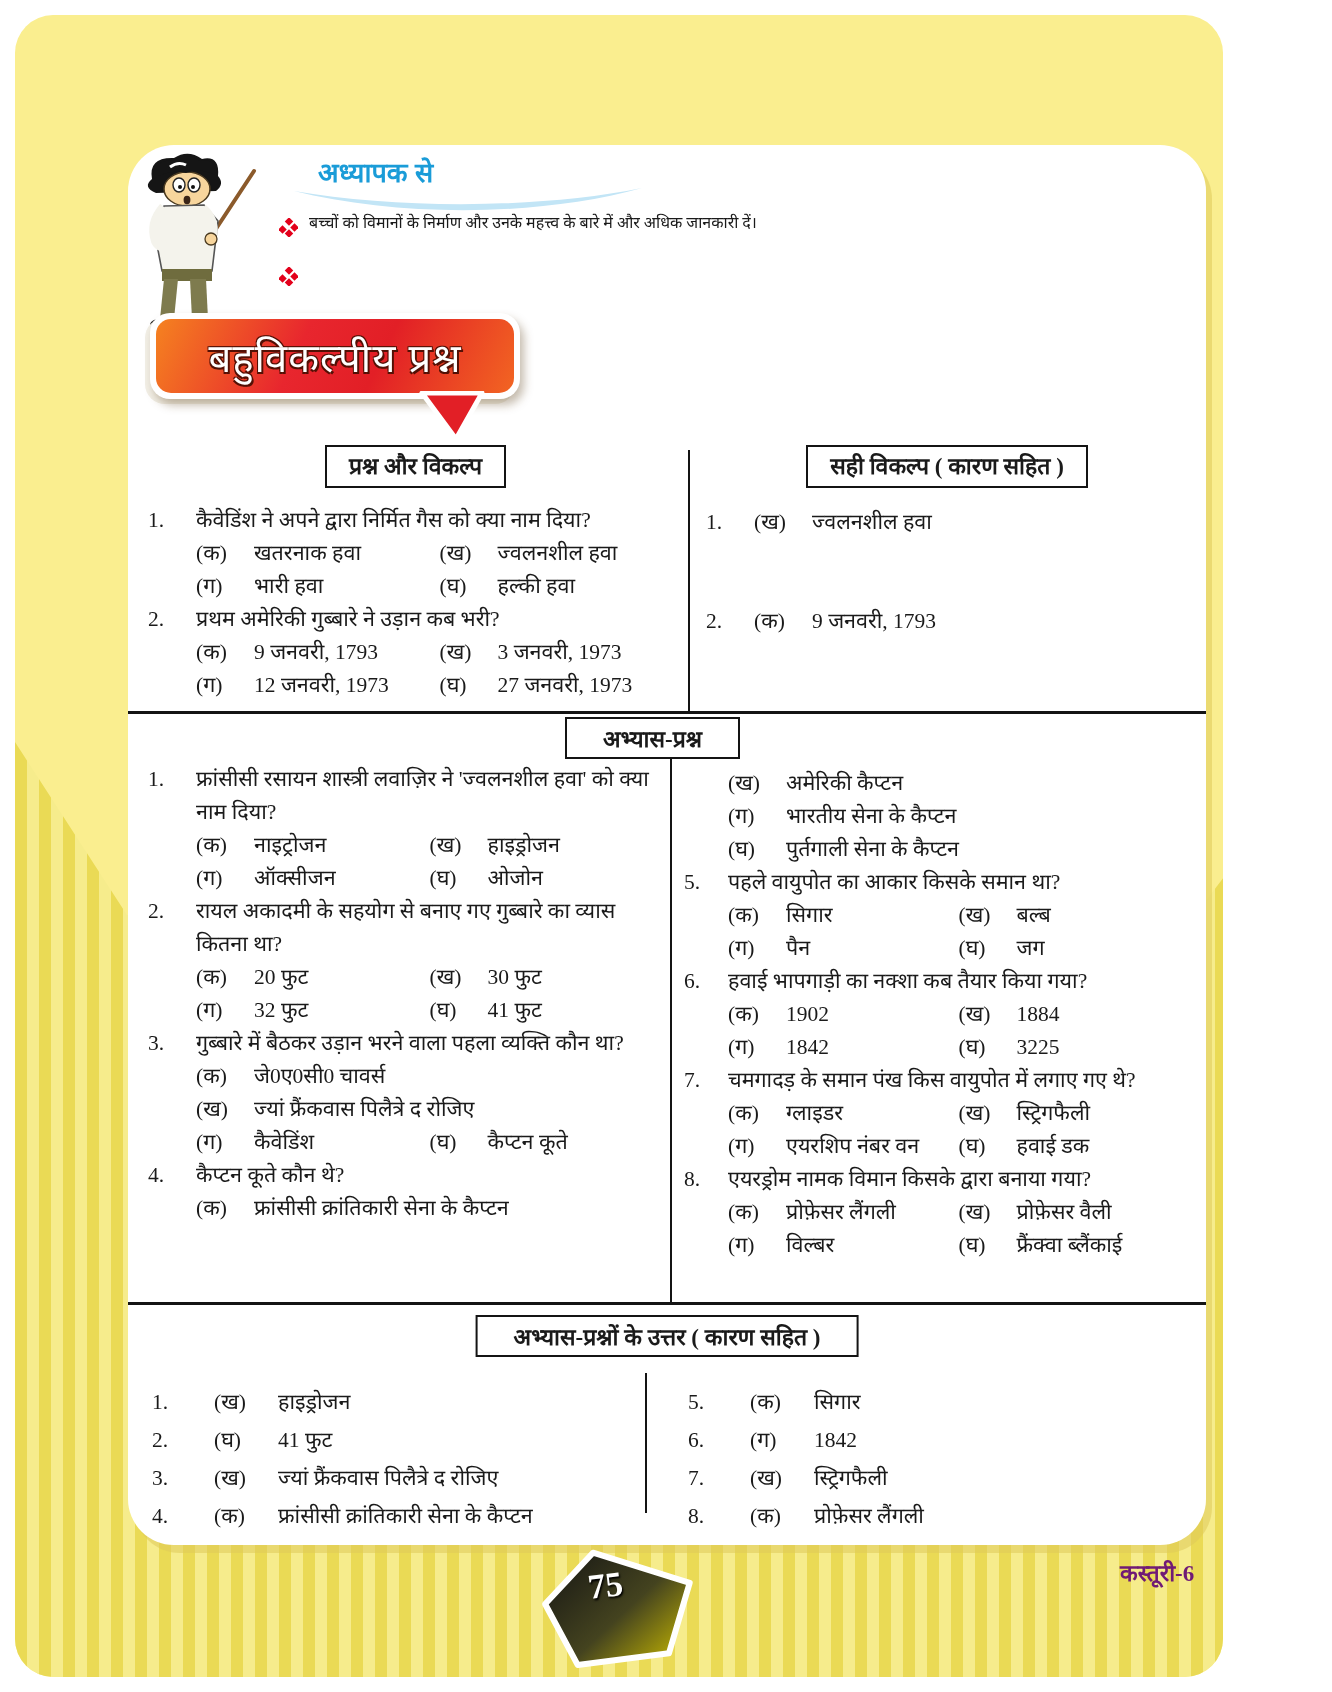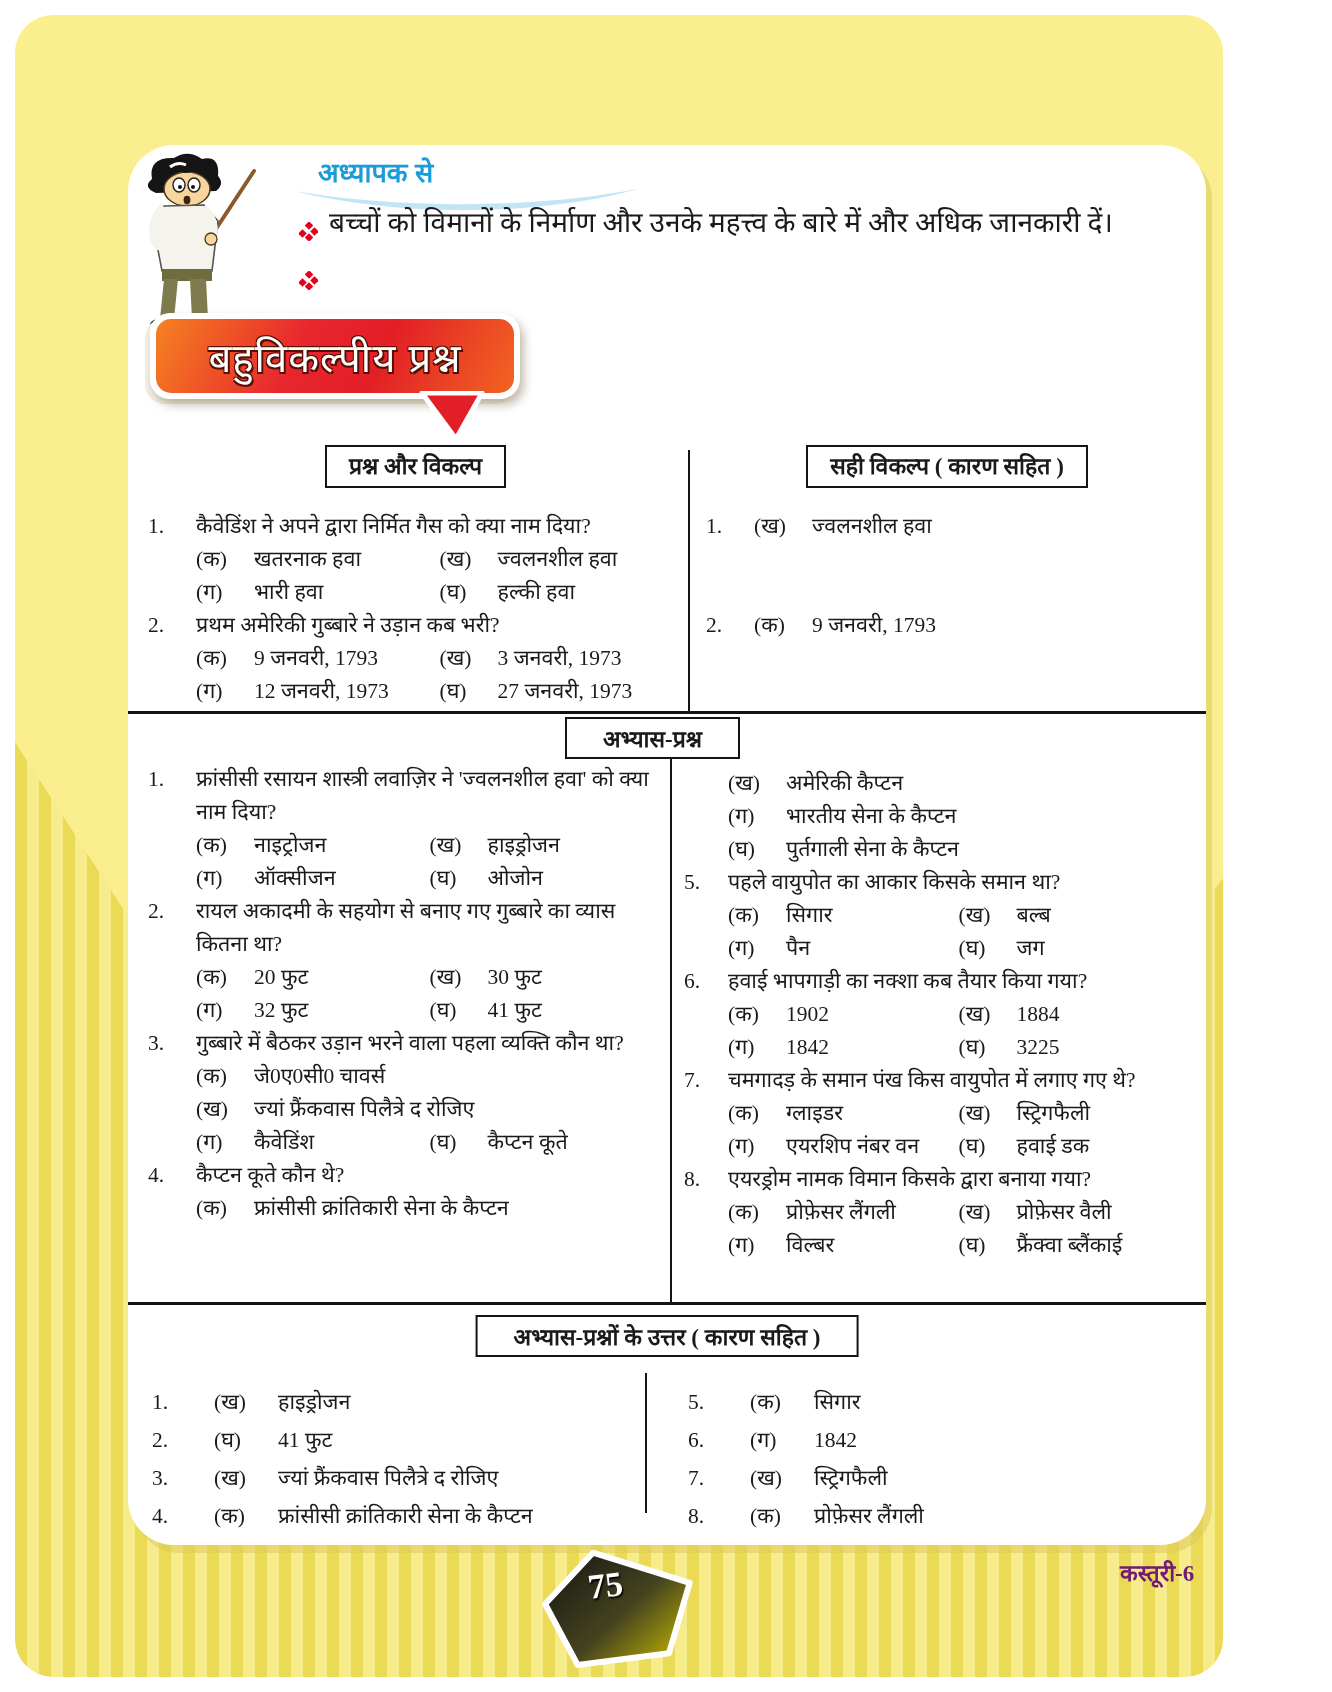--- a/index.html
+++ b/index.html
@@ -12,36 +12,36 @@
            background:repeating-linear-gradient(90deg,#EADA55 0 12px,#F6EC8C 12px 24px);
            clip-path:polygon(0 42px,112px 215px,1180px 215px,1302px 55px,1302px 100%,0 100%);}
   
   .card{position:absolute;left:128px;top:145px;width:1078px;height:1400px;background:#ffffff;
         border-radius:46px;box-shadow:6px 8px 0 rgba(222,203,90,.55);}
   
   .teacher{position:absolute;left:2px;top:4px;width:130px;height:200px;}
   .note-head{position:absolute;left:190px;top:8px;font-family:"Liberation Sans","DejaVu Sans",sans-serif;
              font-weight:bold;font-size:27px;color:#1A9CD8;}
   .swoosh{position:absolute;left:160px;top:38px;}
-  .note-points{position:absolute;left:171px;top:58px;width:880px;font-size:28px;line-height:40px;}
+  .note-points{position:absolute;left:151px;top:58px;width:880px;font-size:16px;line-height:40px;}
   .npt{display:flex;align-items:flex-start;}
   .npt .bul{flex:none;width:30px;padding-top:9px;}
   
   .banner{position:absolute;left:22px;top:168px;width:370px;height:86px;background:#ffffff;border-radius:20px;
           box-shadow:4px 6px 10px rgba(90,60,20,.35), -5px 5px 0 #f2efe6;}
   .banner-inner{position:absolute;left:6px;top:6px;right:6px;bottom:6px;border-radius:15px;
           background:linear-gradient(115deg,#F58220 0%,#E8262E 40%,#E21F26 62%,#F26522 100%);
           display:flex;align-items:center;justify-content:center;}
   .banner-text{font-family:"Liberation Sans","DejaVu Sans",sans-serif;font-weight:normal;font-size:40px;color:#fff;
           letter-spacing:1px;text-shadow:2px 2px 0 #531005,-1px -1px 0 #531005,1px -1px 0 #531005,-1px 2px 0 #531005;}
   .banner-tail{position:absolute;left:290px;top:246px;}
   
   .hrule{position:absolute;left:0;width:100%;height:3px;background:#141414;}
   .vrule{position:absolute;width:2px;background:#141414;}
-  .boxhead{display:table;margin:0 auto 22px auto;border:2.5px solid #141414;padding:3px 22px;
+  .boxhead{display:table;margin:0 auto 16px auto;border:2.5px solid #141414;padding:3px 22px;
            font-weight:bold;font-size:23px;white-space:nowrap;background:#fff;}
   .abs-boxhead{position:absolute;border:2.5px solid #141414;padding:3px 36px;font-weight:bold;
            font-size:23px;white-space:nowrap;background:#fff;z-index:3;}
   
   .col{position:absolute;font-size:21.5px;line-height:33px;}
   .qline{display:flex;}
   .qnum{flex:none;width:48px;}
   .qtext{flex:1;}
   .optrow{display:flex;margin-left:48px;}
   .opt{display:flex;width:50%;}

